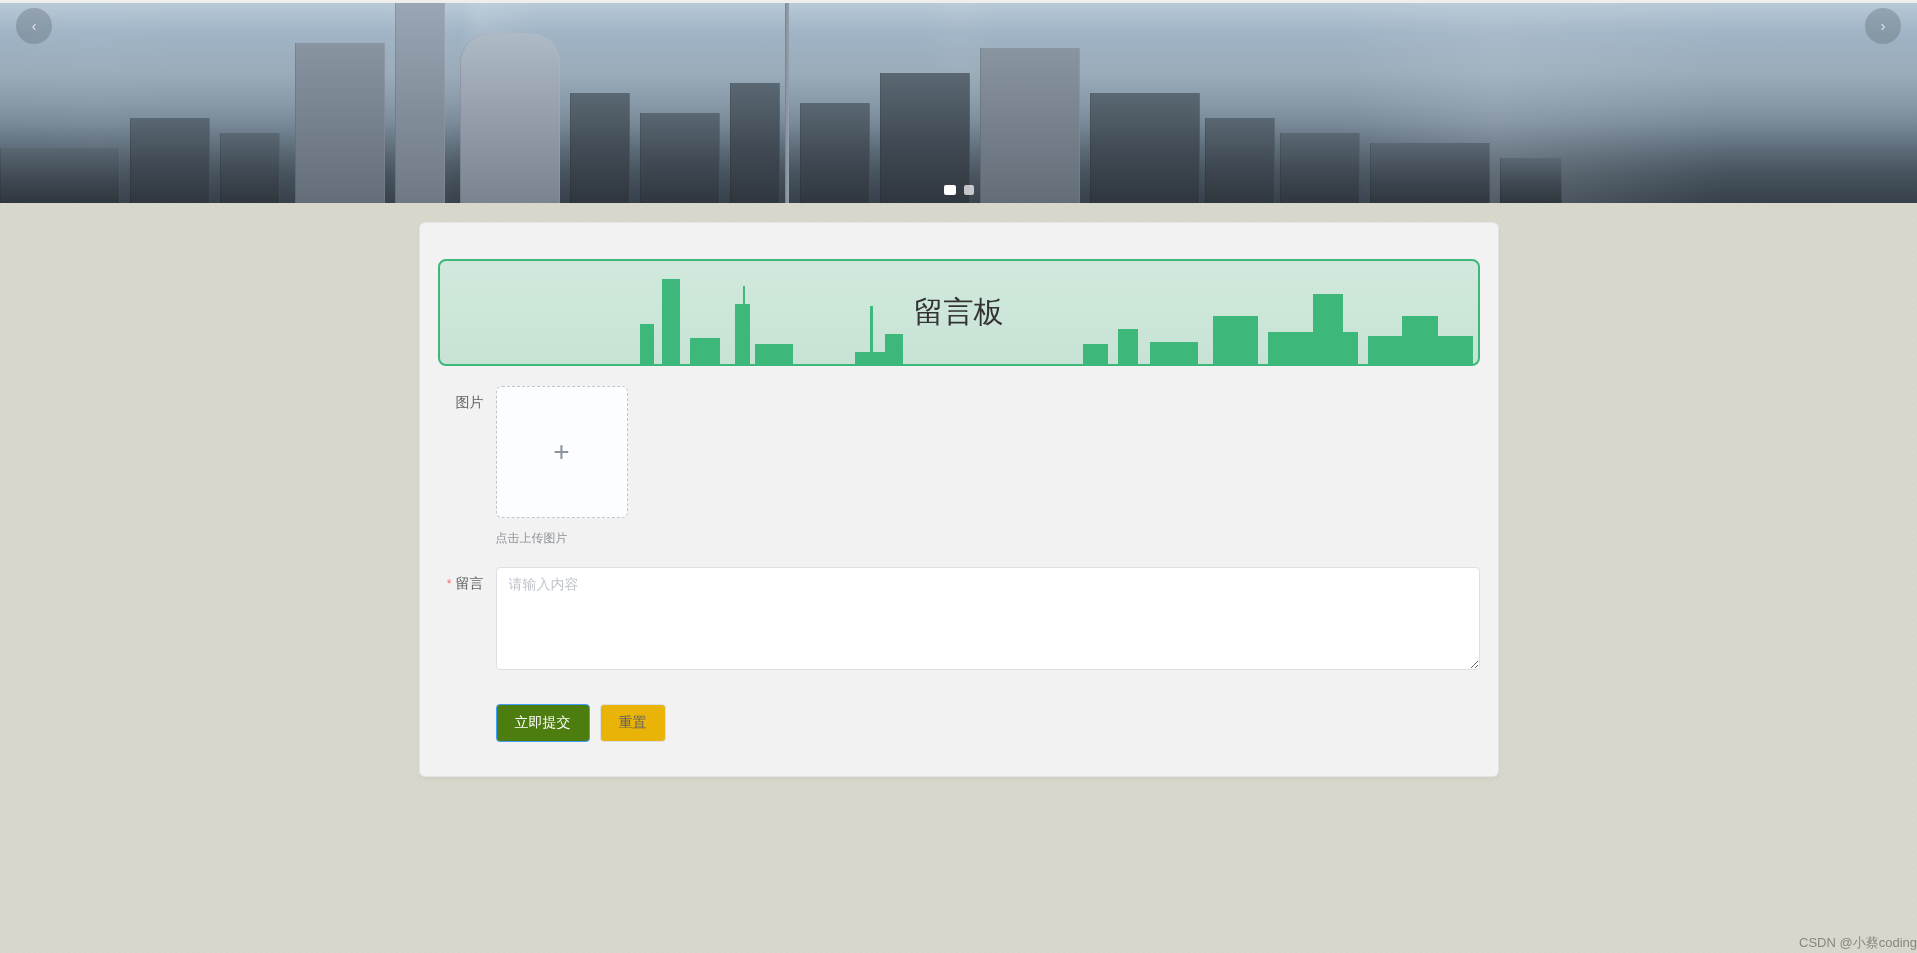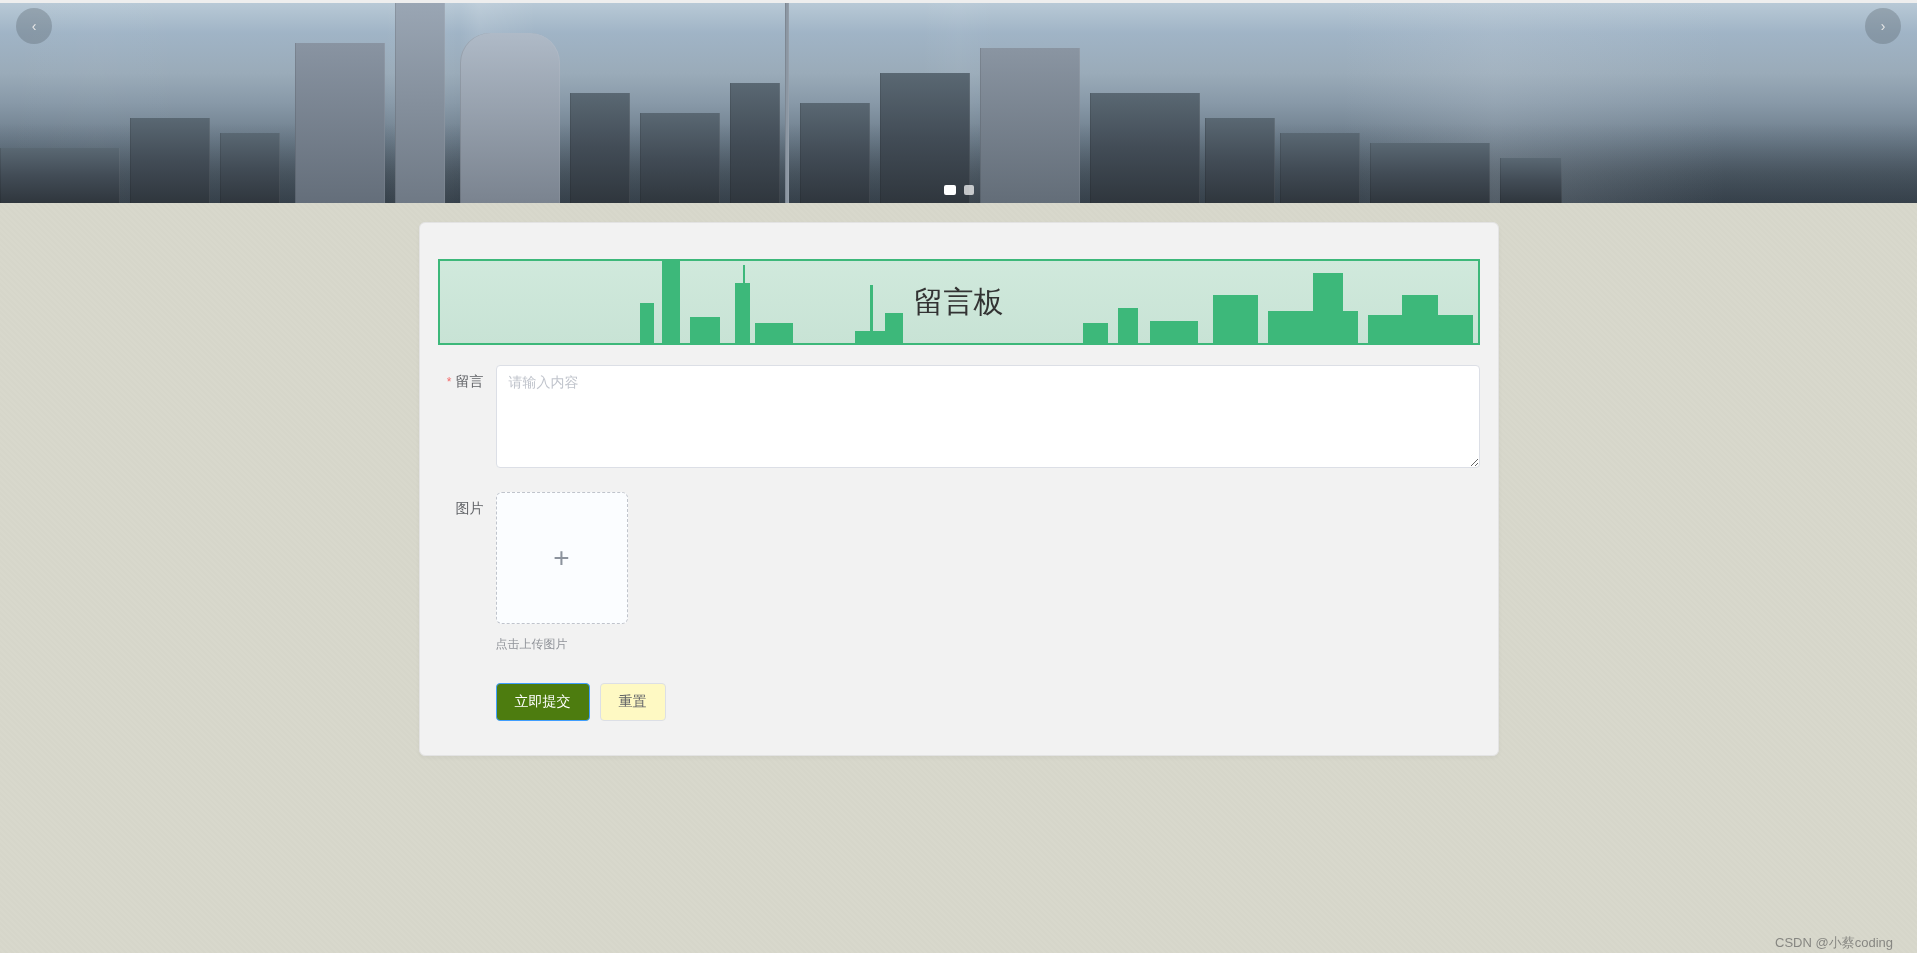--- a/index.html
+++ b/index.html
@@ -122,23 +122,23 @@
       background: #f2f2f2;
       border: 1px solid #e3e3e3;
       border-radius: 6px;
       box-shadow: 0 2px 4px rgba(0,0,0,0.04);
       padding: 36px 18px 34px 18px;
     }
 
     .title-panel {
       position: relative;
       width: 100%;
-      height: 86px;
+      height: 107px;
       border: 2px solid #3db87a;
-      border-radius: 0;
+      border-radius: 8px;
       background: linear-gradient(to bottom, #d0e9dc 0%, #c8e3d5 100%);
       display: flex;
       align-items: center;
       justify-content: center;
       overflow: hidden;
     }
 
     .title-panel h1 {
       font-size: 30px;
       font-weight: 400;
@@ -253,29 +253,29 @@
       border-radius: 4px;
       cursor: pointer;
       border: 1px solid transparent;
     }
     .btn-primary {
       background: #4d7c0f;
       color: #fff;
       border-color: #409eff;
     }
     .btn-default {
-      background: #fef9c3;
+      background: #eab308;
       color: #606266;
       border-color: #dcdfe6;
     }
 
     
     .watermark {
       position: fixed;
-      right: 24px;
+      right: 0;
       bottom: 1px;
       font-size: 13px;
       color: rgba(80, 80, 80, 0.6);
       pointer-events: none;
     }
   </style>
 </head>
 <body>
 
 <div class="banner">
@@ -330,39 +330,39 @@
     <div class="title-silhouette ts15"></div>
     <div class="title-silhouette ts16"></div>
     <div class="title-silhouette ts17"></div>
     <h1>留言板</h1>
   </div>
 
   <div class="form">
 
     <div class="form-item">
       <div class="form-label">
-        <span class="required">*</span><span>留言</span>
-      </div>
-      <div class="form-content">
-        <textarea placeholder="请输入内容" style=""></textarea>
-      </div>
-    </div>
-
-    <div class="form-item">
-      <div class="form-label">
         <span>图片</span>
       </div>
       <div class="form-content">
         <div class="upload-box">
           <span>+</span>
         </div>
         <div class="upload-tip">点击上传图片</div>
       </div>
     </div>
 
+    <div class="form-item">
+      <div class="form-label">
+        <span class="required">*</span><span>留言</span>
+      </div>
+      <div class="form-content">
+        <textarea placeholder="请输入内容" style=""></textarea>
+      </div>
+    </div>
+
     <div class="form-buttons">
       <div class="btn btn-primary">立即提交</div>
       <div class="btn btn-default">重置</div>
     </div>
 
   </div>
 
 </div>
 
 <div class="watermark">CSDN @小蔡coding</div>

